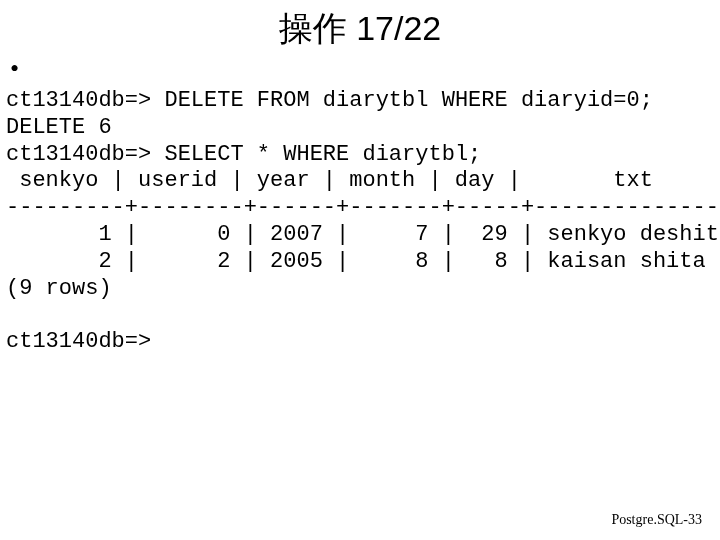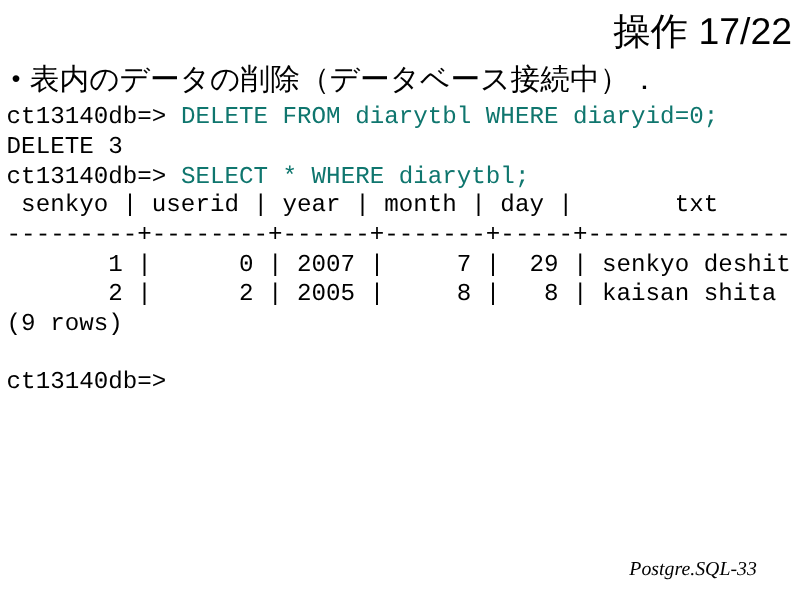--- a/index.html
+++ b/index.html
@@ -7,21 +7,21 @@
     padding: 0;
     width: 720px;
     height: 540px;
     background: #fff;
     font-family: "Times New Roman", serif;
     color: #000;
     position: relative;
     box-sizing: border-box;
   }
   .title {
-    text-align: right;
+    text-align: center;
     font-size: 34px;
     font-weight: normal;
     margin-top: 6px;
     font-family: "MS Gothic", "Courier New", monospace;
   }
   .cjk { font-family: "Hiragino Kaku Gothic Pro", "MS Gothic", sans-serif; }
   .bullet-row {
     display: flex;
     align-items: center;
     margin: 2px 0 4px 10px;
@@ -31,42 +31,40 @@
     margin-right: 8px;
     font-size: 26px;
   }
   .term {
     font-family: "Consolas", "Courier New", monospace;
     font-size: 22px;
     line-height: 1.22;
     white-space: pre;
     margin-left: 6px;
   }
-  .cmd { color: #0f766e; }
+  .cmd { color: #000000; }
   .footer {
     position: absolute;
     bottom: 12px;
-    right: 32px;
-    font-size: 18px;
+    right: 18px;
+    font-size: 14px;
     font-family: "Times New Roman", serif;
-    font-style: italic;
   }
 </style>
 </head>
 <body>
 
 <div class="title cjk">操作 17/22</div>
 
 <div class="bullet-row">
   <span class="bullet-dot">•</span>
-  <span class="cjk">表内のデータの削除（データベース接続中）．</span>
 </div>
 
 <div class="term"><span>ct13140db=&gt; </span><span class="cmd">DELETE FROM diarytbl WHERE diaryid=0;</span>
-<span>DELETE 3</span>
+<span>DELETE 6</span>
 <span>ct13140db=&gt; </span><span class="cmd">SELECT * WHERE diarytbl;</span>
 <span> senkyo | userid | year | month | day |       txt</span>
 <span>---------+--------+------+-------+-----+-----------------</span>
 <span>       1 |      0 | 2007 |     7 |  29 | senkyo deshita</span>
 <span>       2 |      2 | 2005 |     8 |   8 | kaisan shita</span>
 <span>(9 rows)</span>
 <span></span>
 <span>ct13140db=&gt;</span></div>
 
 <div class="footer">Postgre.SQL-33</div>

